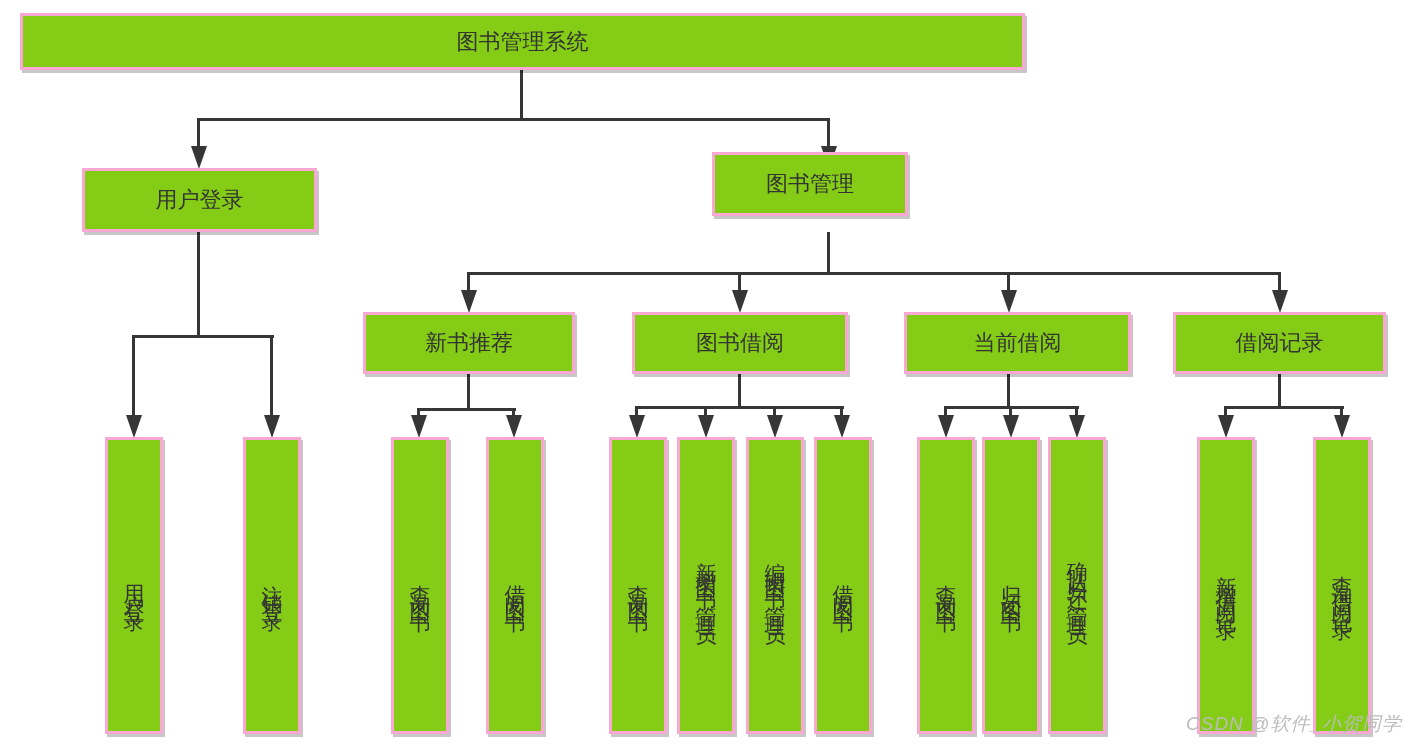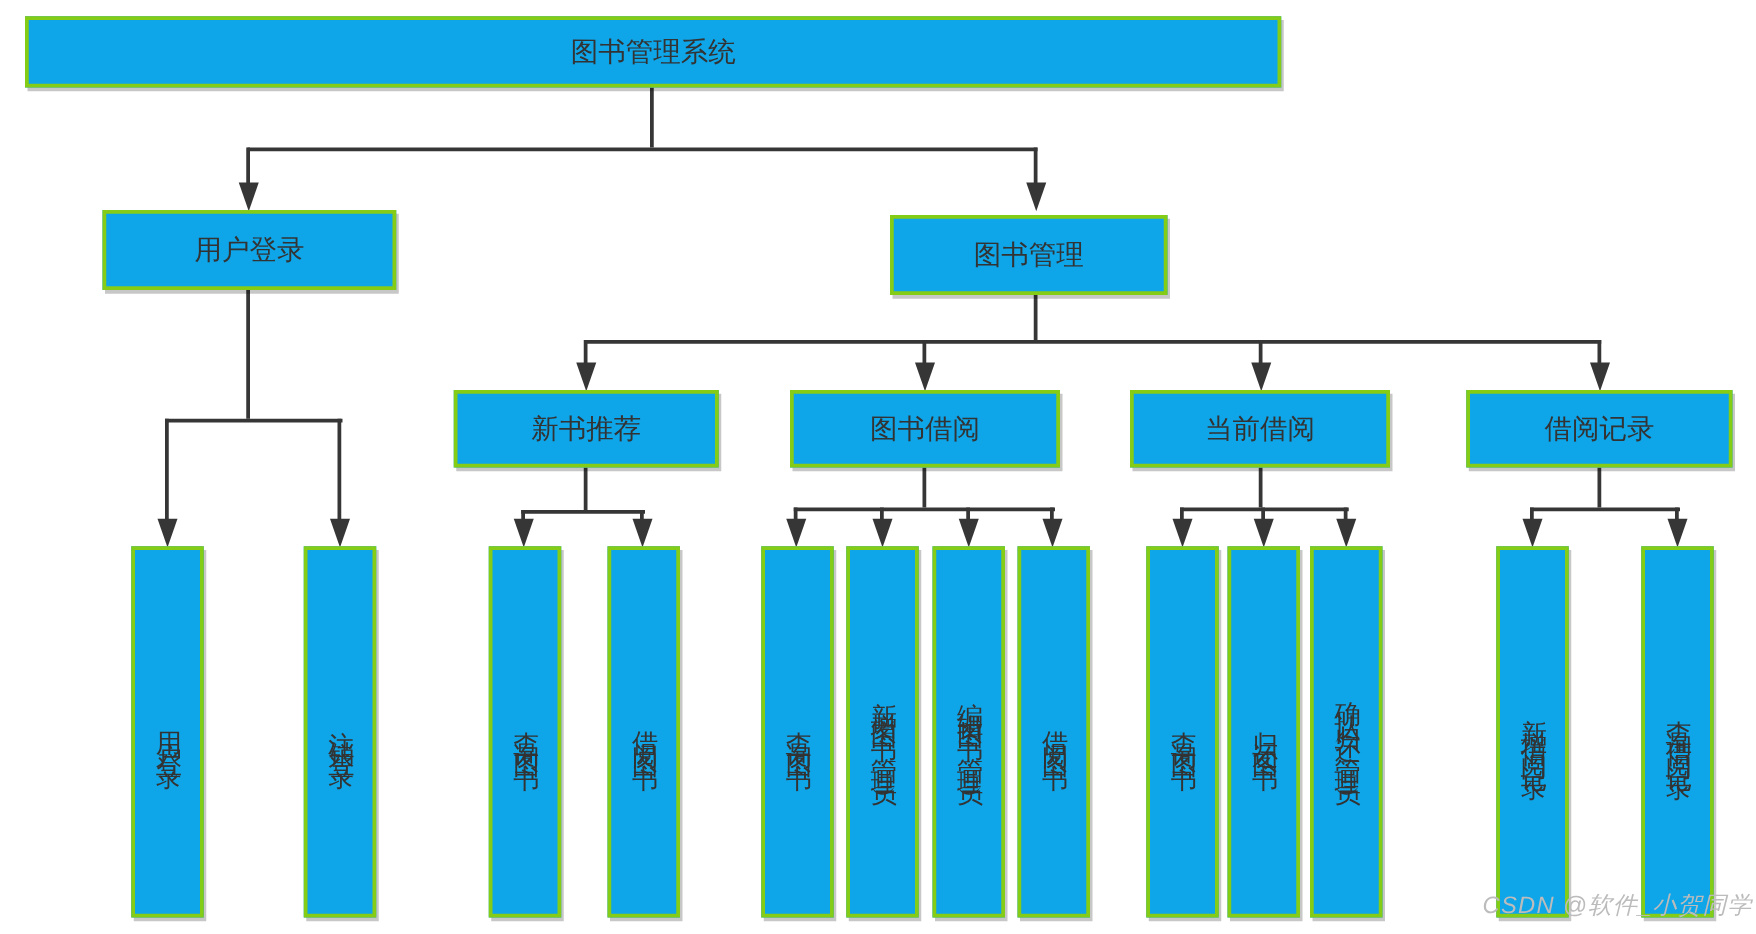--- a/index.html
+++ b/index.html
@@ -1,21 +1,21 @@
 <!DOCTYPE html>
 <html><head>
 <meta charset="utf-8">
 <style>
   html,body{margin:0;padding:0;background:#fff;}
   #stage{
     position:relative;width:1405px;height:747px;background:#ffffff;
     font-family:"Liberation Sans","DejaVu Sans",sans-serif;overflow:hidden;
   }
   .box{
-    position:absolute;background:#0ea5e9;border:3px solid #84cc16;box-sizing:border-box;
+    position:absolute;background:#84cc16;border:3px solid #f9a8d4;box-sizing:border-box;
     display:flex;align-items:center;justify-content:center;
     color:#333;font-size:22px;box-shadow:2px 3px 0 rgba(0,0,0,0.22);z-index:2;
   }
   .leaf{
     width:58px;height:297px;top:437px;
     writing-mode:vertical-rl;text-orientation:mixed;
     font-size:21px;letter-spacing:9px;line-height:1.05;
   }
   .vline,.hline{position:absolute;background:#363636;z-index:1;}
   .vline{width:3px;}
@@ -32,27 +32,27 @@
 </style>
 </head>
 <body>
 
 <div id="stage">
 
   <div class="box" style="left:20px;top:13px;width:1005px;height:57px">图书管理系统</div>
 
   <div class="box" style="left:82px;top:168px;width:235px;height:64px">用户登录</div>
 
-  <div class="box" style="left:712px;top:172px;width:222px;height:64px">图书管理</div>
+  <div class="box" style="left:712px;top:152px;width:196px;height:64px">图书管理</div>
 
   <div class="box" style="left:632px;top:312px;width:216px;height:62px">图书借阅</div>
 
   <div class="box" style="left:363px;top:312px;width:212px;height:62px">新书推荐</div>
 
-  <div class="box" style="left:904px;top:312px;width:208px;height:62px">当前借阅</div>
+  <div class="box" style="left:904px;top:312px;width:227px;height:62px">当前借阅</div>
 
   <div class="box" style="left:1173px;top:312px;width:213px;height:62px">借阅记录</div>
 
   <div class="box leaf" style="left:105px">用户登录</div>
   <div class="box leaf" style="left:243px">注销登录</div>
 
   <div class="box leaf" style="left:391px">查询图书</div>
   <div class="box leaf" style="left:486px">借阅图书</div>
 
   <div class="box leaf" style="left:609px">查询图书</div>

